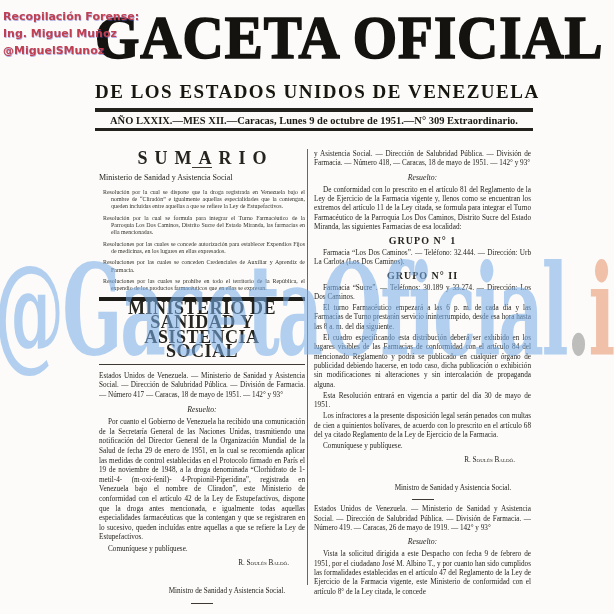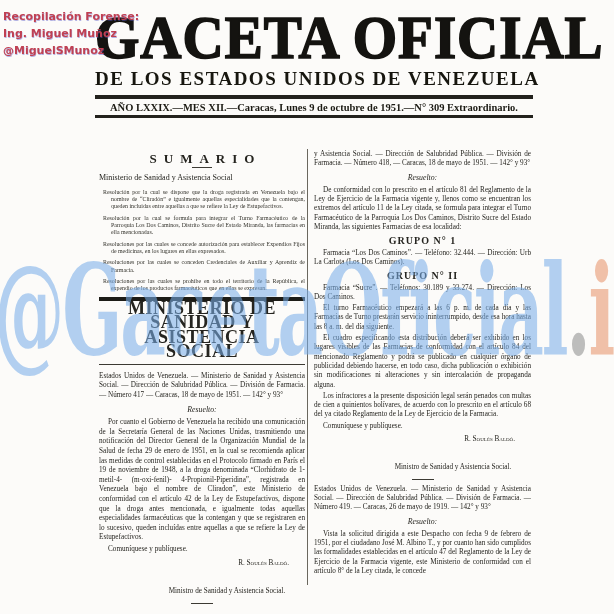--- a/index.html
+++ b/index.html
@@ -21,33 +21,33 @@
   
   .masthead { position:absolute; left:95px; top:4px; width:438px; text-align:center; }
   .gaceta {
     font-family:"Liberation Serif", serif; font-weight:bold;
     font-size:57px; line-height:64px; letter-spacing:1px; color:#141310;
     -webkit-text-stroke:1.6px #141310;
     transform:scaleY(1.06); transform-origin:center top; white-space:nowrap;
   }
   .sub {
     font-weight:bold; font-size:19px; letter-spacing:1.5px;
-    color:#17160f; white-space:nowrap;
+    color:#17160f; margin-top:13px; white-space:nowrap;
   }
   .rule-a { margin-top:5px; height:3px; border-top:3.5px solid #23221d; border-bottom:1.5px solid #23221d; }
   .dateline { font-weight:bold; font-size:10.5px; padding:3px 0 2px 0; color:#1c1b14; white-space:nowrap; }
   .rule-b { height:2px; border-top:3px solid #23221d; }
 
   
   .coldiv { position:absolute; left:307px; top:149px; width:1px; height:436px; background:#6a675e; }
   .col { position:absolute; top:150px; font-size:7.2px; line-height:9.6px; text-align:justify; }
   .col.left  { left:99px;  width:206px; }
   .col.right { left:314px; width:217px; line-height:9.3px; }
 
-  .sum-title { text-align:center; font-weight:bold; font-size:13px; letter-spacing:7px; margin:4px 0 3px 0; text-indent:7px; }
+  .sum-title { text-align:center; font-weight:bold; font-size:18px; letter-spacing:7px; margin:4px 0 3px 0; text-indent:7px; }
   .dash-div { width:20px; margin:2px auto 5px auto; border-top:1.5px solid #3c3a33; }
   .sum-min { font-size:8px; margin-bottom:7px; }
   .sum-entry { font-size:5.9px; line-height:7.1px; padding-left:12px; text-indent:-8px; margin-bottom:4.5px; color:#33322b; }
 
   .sec-rule-top { margin-top:3px; height:3px; border-top:3px solid #1d1c17; border-bottom:1px solid #1d1c17; }
   .sec-title { text-align:center; font-weight:bold; font-size:18px; line-height:14.5px; margin-top:0; letter-spacing:0.5px; }
   .sec-rule-bot { margin:5px 0 7px 0; border-top:1.5px solid #3c3a33; }
 
   .res-head { margin-bottom:2px; }
   .resuelto { text-align:center; font-style:italic; font-size:7.8px; margin:4px 0 4px 0; }
@@ -122,20 +122,21 @@
     <div class="resuelto">Resuelto:</div>
     <div class="para">De conformidad con lo prescrito en el artículo 81 del Reglamento de la Ley de Ejercicio de la Farmacia vigente y, llenos como se encuentran los extremos del artículo 11 de la Ley citada, se formula para integrar el Turno Farmacéutico de la Parroquia Los Dos Caminos, Distrito Sucre del Estado Miranda, las siguientes Farmacias de esa localidad:</div>
 
     <div class="grupo">GRUPO N° 1</div>
     <div class="para">Farmacia “Los Dos Caminos”. — Teléfono: 32.444. — Dirección: Urb La Carlota (Los Dos Caminos).</div>
     <div class="grupo">GRUPO N° II</div>
     <div class="para">Farmacia “Sucre”. — Teléfonos: 30.189 y 33.274. — Dirección: Los Dos Caminos.</div>
 
     <div class="para">El turno Farmacéutico empezará a las 6 p. m. de cada día y las Farmacias de Turno prestarán servicio ininterrumpido, desde esa hora hasta las 8 a. m. del día siguiente.</div>
     <div class="para">El cuadro especificando esta distribución deberá ser exhibido en los lugares visibles de las Farmacias de conformidad con el artículo 84 del mencionado Reglamento y podrá se publicado en cualquier órgano de publicidad debiendo hacerse, en todo caso, dicha publicación o exhibición sin modificaciones ni alteraciones y sin intercalación de propaganda alguna.</div>
+    <div class="para">Esta Resolución entrará en vigencia a partir del día 30 de mayo de 1951.</div>
     <div class="para">Los infractores a la presente disposición legal serán penados con multas de cien a quinientos bolívares, de acuerdo con lo prescrito en el artículo 68 del ya citado Reglamento de la Ley de Ejercicio de la Farmacia.</div>
     <div class="para">Comuníquese y publíquese.</div>
     <div class="sig">R. Soulés Baldó.</div>
     <div class="sig-title">Ministro de Sanidad y Asistencia Social.</div>
     <div class="res-div"></div>
 
     <div class="res-head">Estados Unidos de Venezuela. — Ministerio de Sanidad y Asistencia Social. — Dirección de Salubridad Pública. — División de Farmacia. — Número 419. — Caracas, 26 de mayo de 1919. — 142° y 93°</div>
     <div class="resuelto">Resuelto:</div>
     <div class="para">Vista la solicitud dirigida a este Despacho con fecha 9 de febrero de 1951, por el ciudadano José M. Albino T., y por cuanto han sido cumplidos las formalidades establecidas en el artículo 47 del Reglamento de la Ley de Ejercicio de la Farmacia vigente, este Ministerio de conformidad con el artículo 8° de la Ley citada, le concede</div>
   </div>

